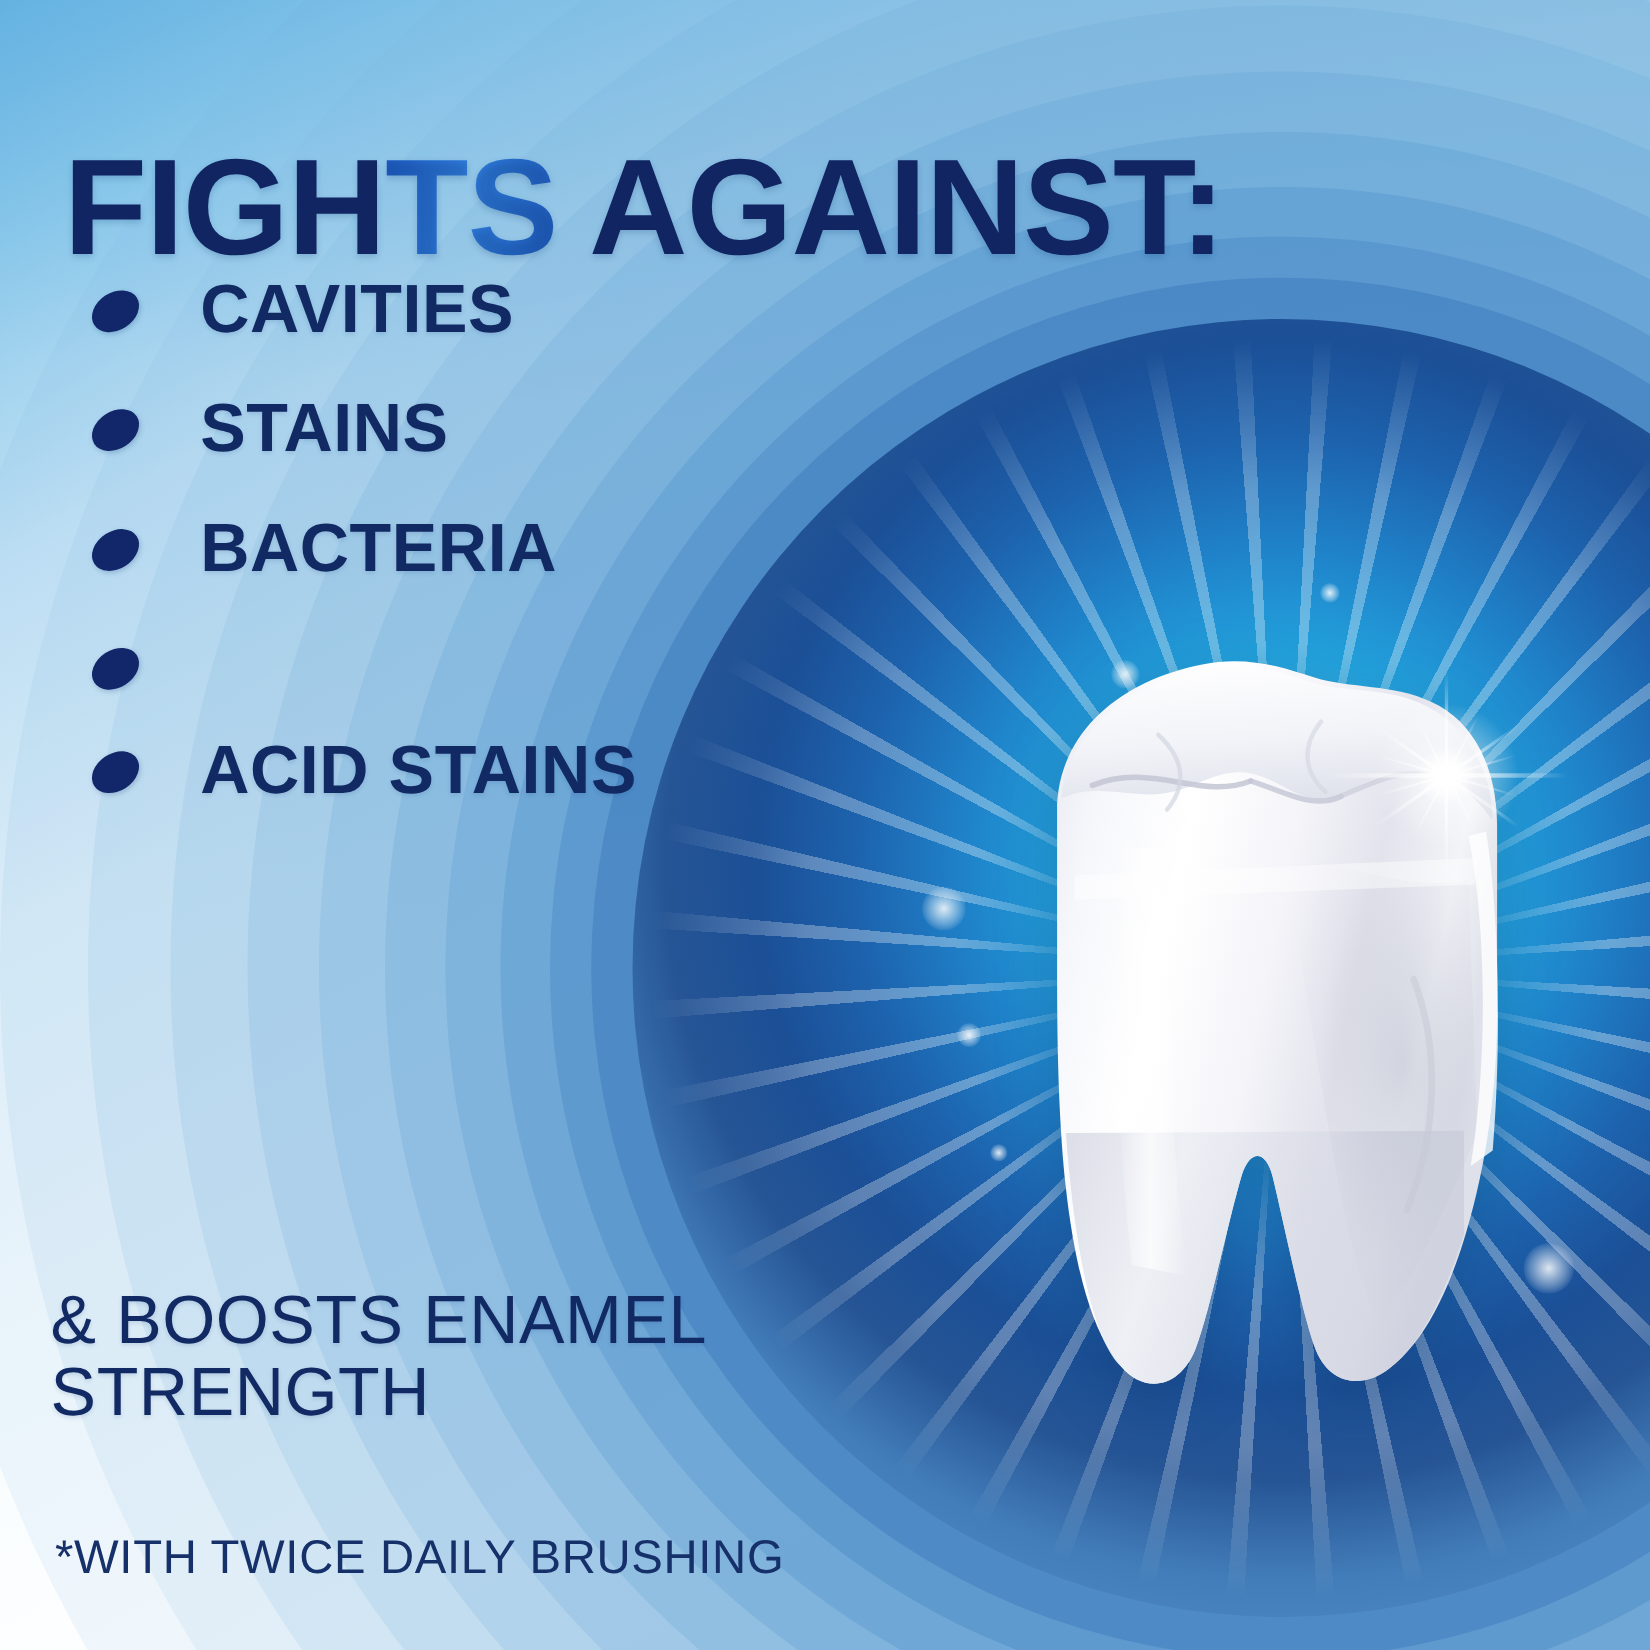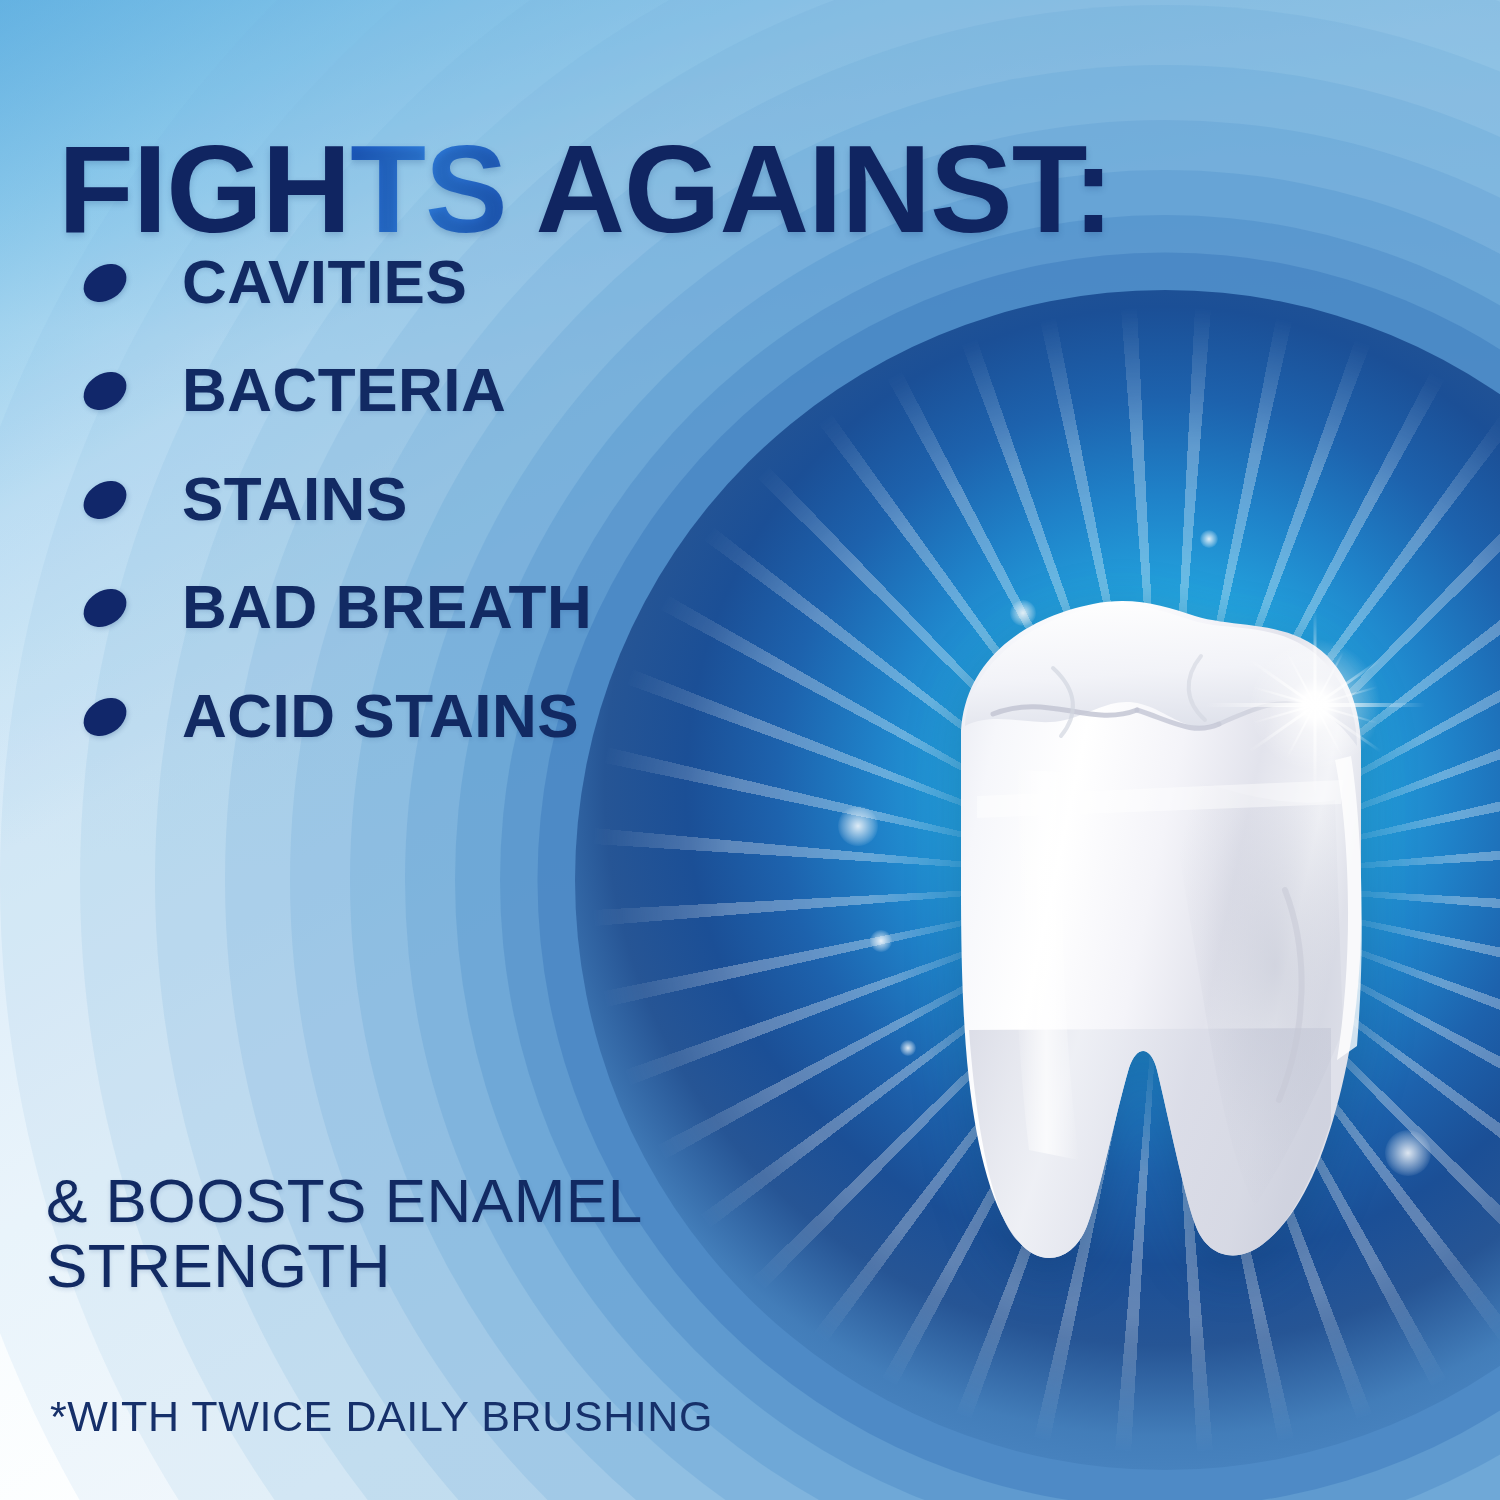--- a/index.html
+++ b/index.html
@@ -315,32 +315,31 @@
 
   <div id="feature-list">
 
     <div class="feature-row">
       <span class="bullet-dot"></span>
       <span class="feature-label">CAVITIES</span>
     </div>
 
     <div class="feature-row">
       <span class="bullet-dot"></span>
+      <span class="feature-label">STAINS</span>
+    </div>
+
+    <div class="feature-row">
+      <span class="bullet-dot"></span>
       <span class="feature-label">BACTERIA</span>
     </div>
 
-    <div class="feature-row">
-      <span class="bullet-dot"></span>
-      <span class="feature-label">STAINS</span>
-    </div>
-
-
-    <div class="feature-row">
-      <span class="bullet-dot"></span>
-      <span class="feature-label">BAD BREATH</span>
+
+    <div class="feature-row">
+      <span class="bullet-dot"></span>
     </div>
 
     <div class="feature-row">
       <span class="bullet-dot"></span>
       <span class="feature-label">ACID STAINS</span>
     </div>
 
   </div>
 
   <div id="footnote">*WITH TWICE DAILY BRUSHING</div>

